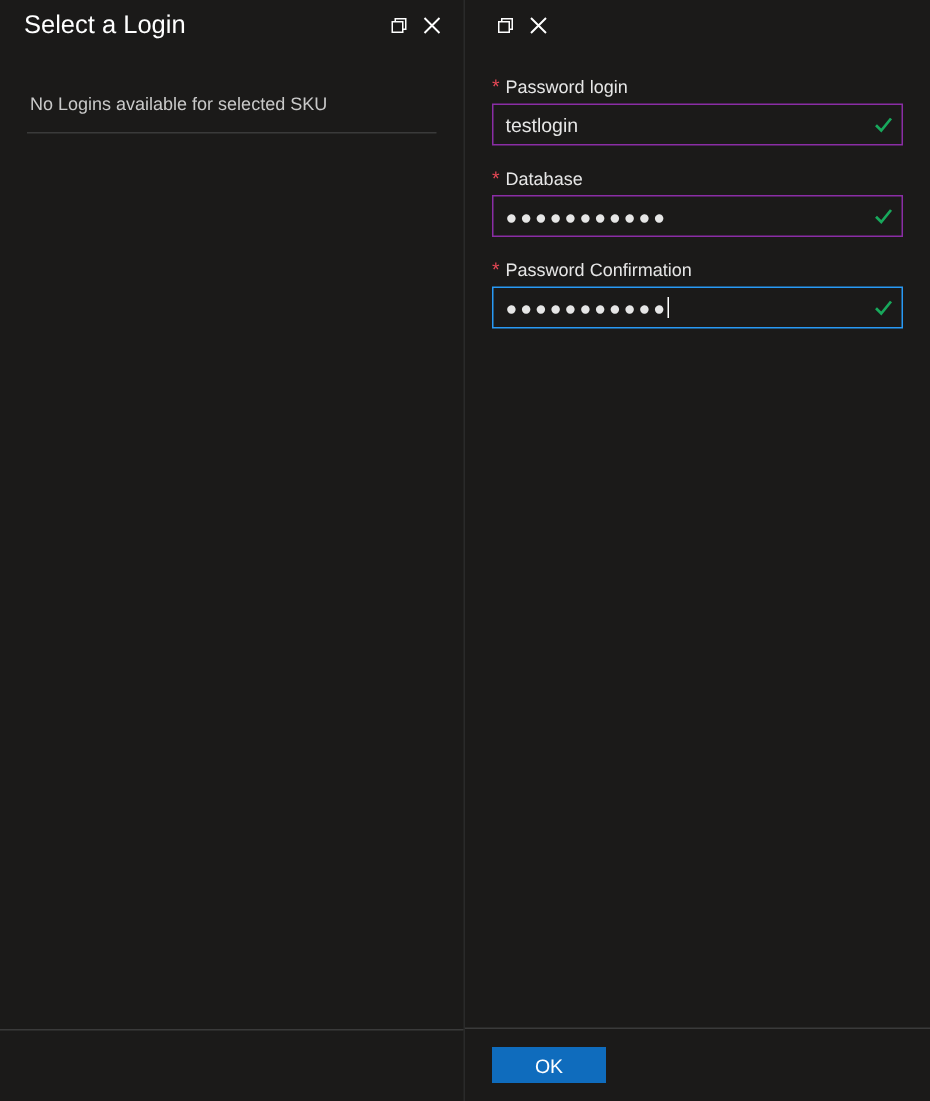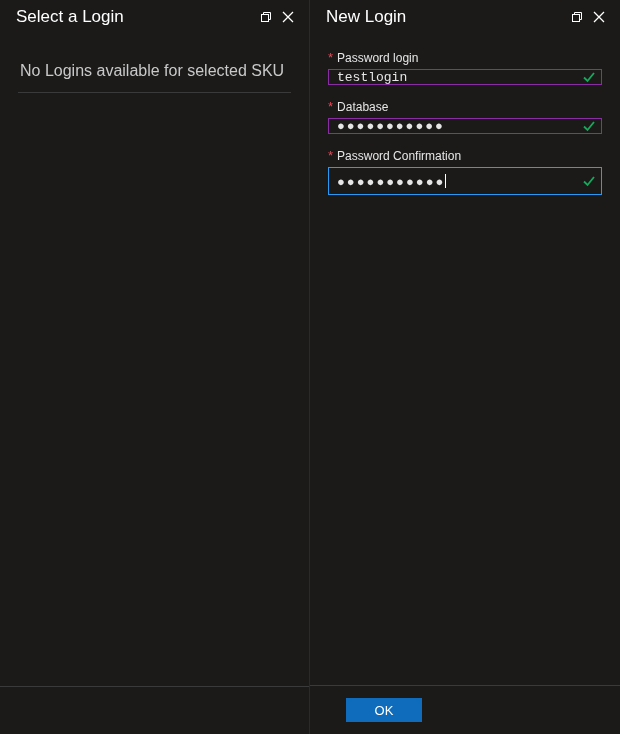--- a/index.html
+++ b/index.html
@@ -49,21 +49,21 @@
     width: 26px; height: 26px;
     border: 1px solid #4da6ff;
     display: flex; align-items: center; justify-content: center;
     margin-right: 14px;
     background: #ffffff08;
   }
   .plus-box svg { stroke: #4da6ff; }
   .create-label { color: #fff; font-size: 13px; }
   .empty-msg {
     color: #c9c9c9;
-    font-size: 16px;
+    font-size: 12px;
     padding: 12px 2px 12px 2px;
     border-bottom: 1px solid #3a3a3a;
   }
   .form-group { margin-bottom: 14px; }
   .form-label {
     font-size: 12px;
     color: #e6e6e6;
     margin-bottom: 4px;
     display: flex;
     align-items: center;
@@ -75,22 +75,22 @@
     align-items: center;
   }
   .field {
     width: 100%;
     background: #1b1a19;
     color: #e6e6e6;
     border: 1px solid #8a2da5;
     padding: 6px 28px 6px 8px;
     font-size: 13px;
     outline: none;
-    height: 16px;
-    font-family: Liberation Mono, monospace;
+    height: 28px;
+    font-family: Liberation Sans, sans-serif;
   }
   .check-icon {
     position: absolute;
     right: 6px;
     color: #18a85c;
     display: flex;
     align-items: center;
     pointer-events: none;
   }
   .caret {
@@ -117,21 +117,20 @@
   }
   .ok-btn {
     background: #0f6cbd;
     color: #fff;
     border: none;
     width: 76px;
     height: 24px;
     font-size: 13px;
     cursor: pointer;
     font-family: inherit;
-    margin-left: 18px;
   }
   .left-footer {
     border-top: 1px solid #3a3a3a;
     height: 48px;
   }
 </style>
 </head>
 <body>
 
 <div class="panel panel-left">
@@ -150,21 +149,20 @@
     </span>
   </div>
   <div class="panel-body">
     <div class="empty-msg">No Logins available for selected SKU</div>
   </div>
   <div class="left-footer"></div>
 </div>
 
 <div class="panel panel-right">
   <div class="panel-header">
-    <span class="title">New Login</span>
     <span class="hdr-icon">
       <svg width="12" height="12" viewBox="0 0 12 12" fill="none" stroke-width="1">
           <rect x="1.5" y="3.5" width="7" height="7"></rect>
           <path d="M3.5 3.5 V1.5 H10.5 V8.5 H8.5"></path>
         </svg>
     </span>
     <span class="hdr-icon">
       <svg width="12" height="12" viewBox="0 0 12 12" fill="none" stroke-width="1.3">
           <path d="M1 1 L11 11 M11 1 L1 11"></path>
         </svg>

